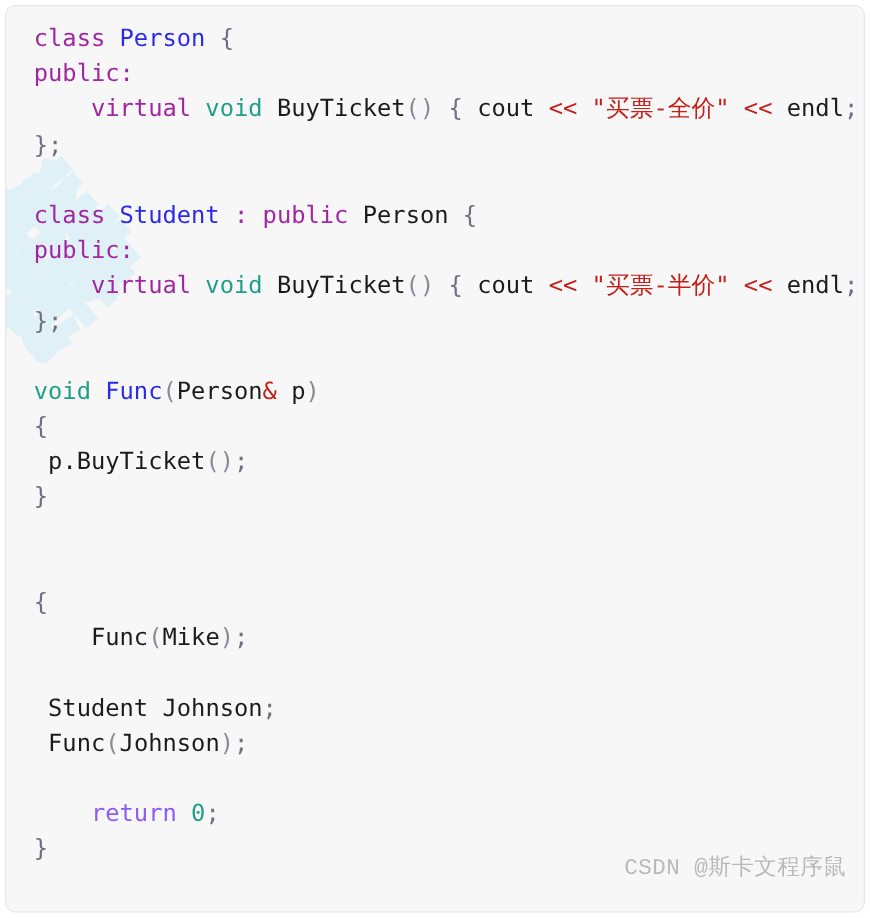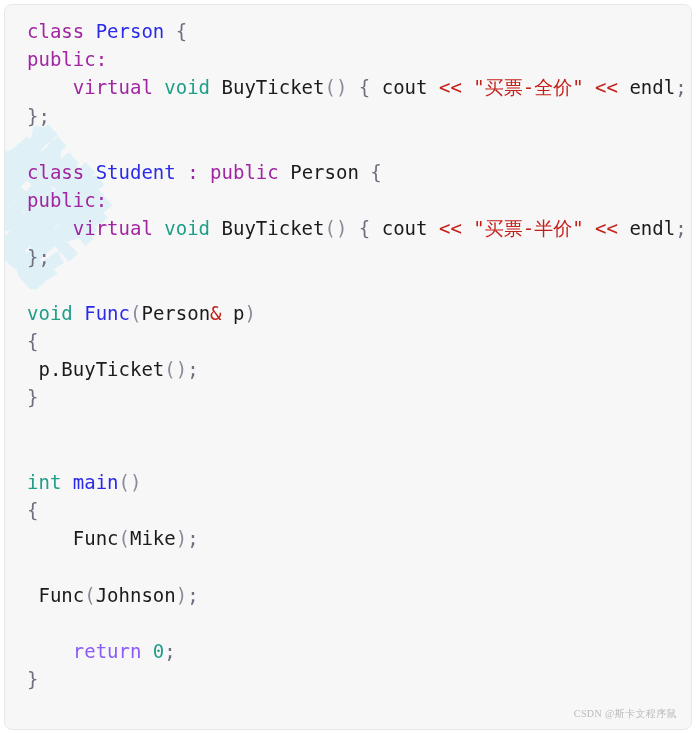--- a/index.html
+++ b/index.html
@@ -80,24 +80,24 @@
   .t-paren { color: #8a8a9a; }            
   .t-brace { color: #6f6f80; }            
   .t-str   { color: #c4201a; }            
   .t-op    { color: #c4201a; }            
   .t-semi  { color: #6f6f80; }
 
   
   #corner-watermark {
     position: absolute;
     right: 14px;
-    bottom: 8px;
+    bottom: 24px;
     z-index: 3;
-    font-family: Liberation Serif, serif;
-    font-size: 10px;
+    font-family: Liberation Mono, monospace;
+    font-size: 18px;
     color: #b9b9bb;
     letter-spacing: 0.4px;
     white-space: nowrap;
   }
 </style>
 </head>
 <body>
 
 <div id="code-card" style="background: rgb(247, 247, 248); border-color: rgb(231, 231, 234);">
 
@@ -115,24 +115,24 @@
       <div class="code-line"><span class="t-kw" style="color: rgb(161, 38, 161);">public</span><span class="t-kw" style="color: rgb(161, 38, 161);">:</span></div>
       <div class="code-line"><span class="t-plain" style="color: rgb(27, 27, 27);">    </span><span class="t-kw" style="color: rgb(161, 38, 161);">virtual</span><span class="t-plain" style="color: rgb(27, 27, 27);"> </span><span class="t-type" style="color: rgb(31, 158, 136);">void</span><span class="t-plain" style="color: rgb(27, 27, 27);"> </span><span class="t-plain" style="color: rgb(27, 27, 27);">BuyTicket</span><span class="t-paren" style="color: rgb(138, 138, 154);">()</span><span class="t-plain" style="color: rgb(27, 27, 27);"> </span><span class="t-brace" style="color: rgb(111, 111, 128);">{</span><span class="t-plain" style="color: rgb(27, 27, 27);"> </span><span class="t-plain" style="color: rgb(27, 27, 27);">cout</span><span class="t-plain" style="color: rgb(27, 27, 27);"> </span><span class="t-op" style="color: rgb(196, 32, 26);">&lt;&lt;</span><span class="t-plain" style="color: rgb(27, 27, 27);"> </span><span class="t-str" style="color: rgb(196, 32, 26);">"买票-半价"</span><span class="t-plain" style="color: rgb(27, 27, 27);"> </span><span class="t-op" style="color: rgb(196, 32, 26);">&lt;&lt;</span><span class="t-plain" style="color: rgb(27, 27, 27);"> </span><span class="t-plain" style="color: rgb(27, 27, 27);">endl</span><span class="t-semi" style="color: rgb(111, 111, 128);">;</span><span class="t-plain" style="color: rgb(27, 27, 27);"> </span><span class="t-brace" style="color: rgb(111, 111, 128);">}</span></div>
       <div class="code-line"><span class="t-brace" style="color: rgb(111, 111, 128);">};</span></div>
       <div class="code-line">&nbsp;</div>
       <div class="code-line"><span class="t-type" style="color: rgb(31, 158, 136);">void</span><span class="t-plain" style="color: rgb(27, 27, 27);"> </span><span class="t-name" style="color: rgb(42, 42, 232);">Func</span><span class="t-paren" style="color: rgb(138, 138, 154);">(</span><span class="t-plain" style="color: rgb(27, 27, 27);">Person</span><span class="t-op" style="color: rgb(196, 32, 26);">&amp;</span><span class="t-plain" style="color: rgb(27, 27, 27);"> </span><span class="t-plain" style="color: rgb(27, 27, 27);">p</span><span class="t-paren" style="color: rgb(138, 138, 154);">)</span></div>
       <div class="code-line"><span class="t-brace" style="color: rgb(111, 111, 128);">{</span></div>
       <div class="code-line"><span class="t-plain" style="color: rgb(27, 27, 27);"> </span><span class="t-plain" style="color: rgb(27, 27, 27);">p</span><span class="t-plain" style="color: rgb(27, 27, 27);">.</span><span class="t-plain" style="color: rgb(27, 27, 27);">BuyTicket</span><span class="t-paren" style="color: rgb(138, 138, 154);">()</span><span class="t-semi" style="color: rgb(111, 111, 128);">;</span></div>
       <div class="code-line"><span class="t-brace" style="color: rgb(111, 111, 128);">}</span></div>
       <div class="code-line">&nbsp;</div>
       <div class="code-line">&nbsp;</div>
-      <div class="code-line"><span class="t-type" style="color: rgb(31, 158, 136);">int</span><span class="t-plain" style="color: rgb(27, 27, 27);"> </span><span class="t-name" style="color: rgb(42, 42, 232);">main</span><span class="t-paren" style="color: rgb(138, 138, 154);">()</span></div>
       <div class="code-line"><span class="t-brace" style="color: rgb(111, 111, 128);">{</span></div>
       <div class="code-line"><span class="t-plain" style="color: rgb(27, 27, 27);">    </span><span class="t-plain" style="color: rgb(27, 27, 27);">Func</span><span class="t-paren" style="color: rgb(138, 138, 154);">(</span><span class="t-plain" style="color: rgb(27, 27, 27);">Mike</span><span class="t-paren" style="color: rgb(138, 138, 154);">)</span><span class="t-semi" style="color: rgb(111, 111, 128);">;</span></div>
       <div class="code-line">&nbsp;</div>
+      <div class="code-line"><span class="t-plain" style="color: rgb(27, 27, 27);"> </span><span class="t-plain" style="color: rgb(27, 27, 27);">Student</span><span class="t-plain" style="color: rgb(27, 27, 27);"> </span><span class="t-plain" style="color: rgb(27, 27, 27);">Johnson</span><span class="t-semi" style="color: rgb(111, 111, 128);">;</span></div>
       <div class="code-line"><span class="t-plain" style="color: rgb(27, 27, 27);"> </span><span class="t-plain" style="color: rgb(27, 27, 27);">Func</span><span class="t-paren" style="color: rgb(138, 138, 154);">(</span><span class="t-plain" style="color: rgb(27, 27, 27);">Johnson</span><span class="t-paren" style="color: rgb(138, 138, 154);">)</span><span class="t-semi" style="color: rgb(111, 111, 128);">;</span></div>
       <div class="code-line">&nbsp;</div>
       <div class="code-line"><span class="t-plain" style="color: rgb(27, 27, 27);">    </span><span class="t-kw" style="color: #8b5cf6;">return</span><span class="t-plain" style="color: rgb(27, 27, 27);"> </span><span class="t-type" style="color: rgb(31, 158, 136);">0</span><span class="t-semi" style="color: rgb(111, 111, 128);">;</span></div>
       <div class="code-line"><span class="t-brace" style="color: rgb(111, 111, 128);">}</span></div>
     </div>
 
   <div id="corner-watermark" style="color: rgb(185, 185, 187);">CSDN @斯卡文程序鼠</div>
 </div>
 
 </body></html>

